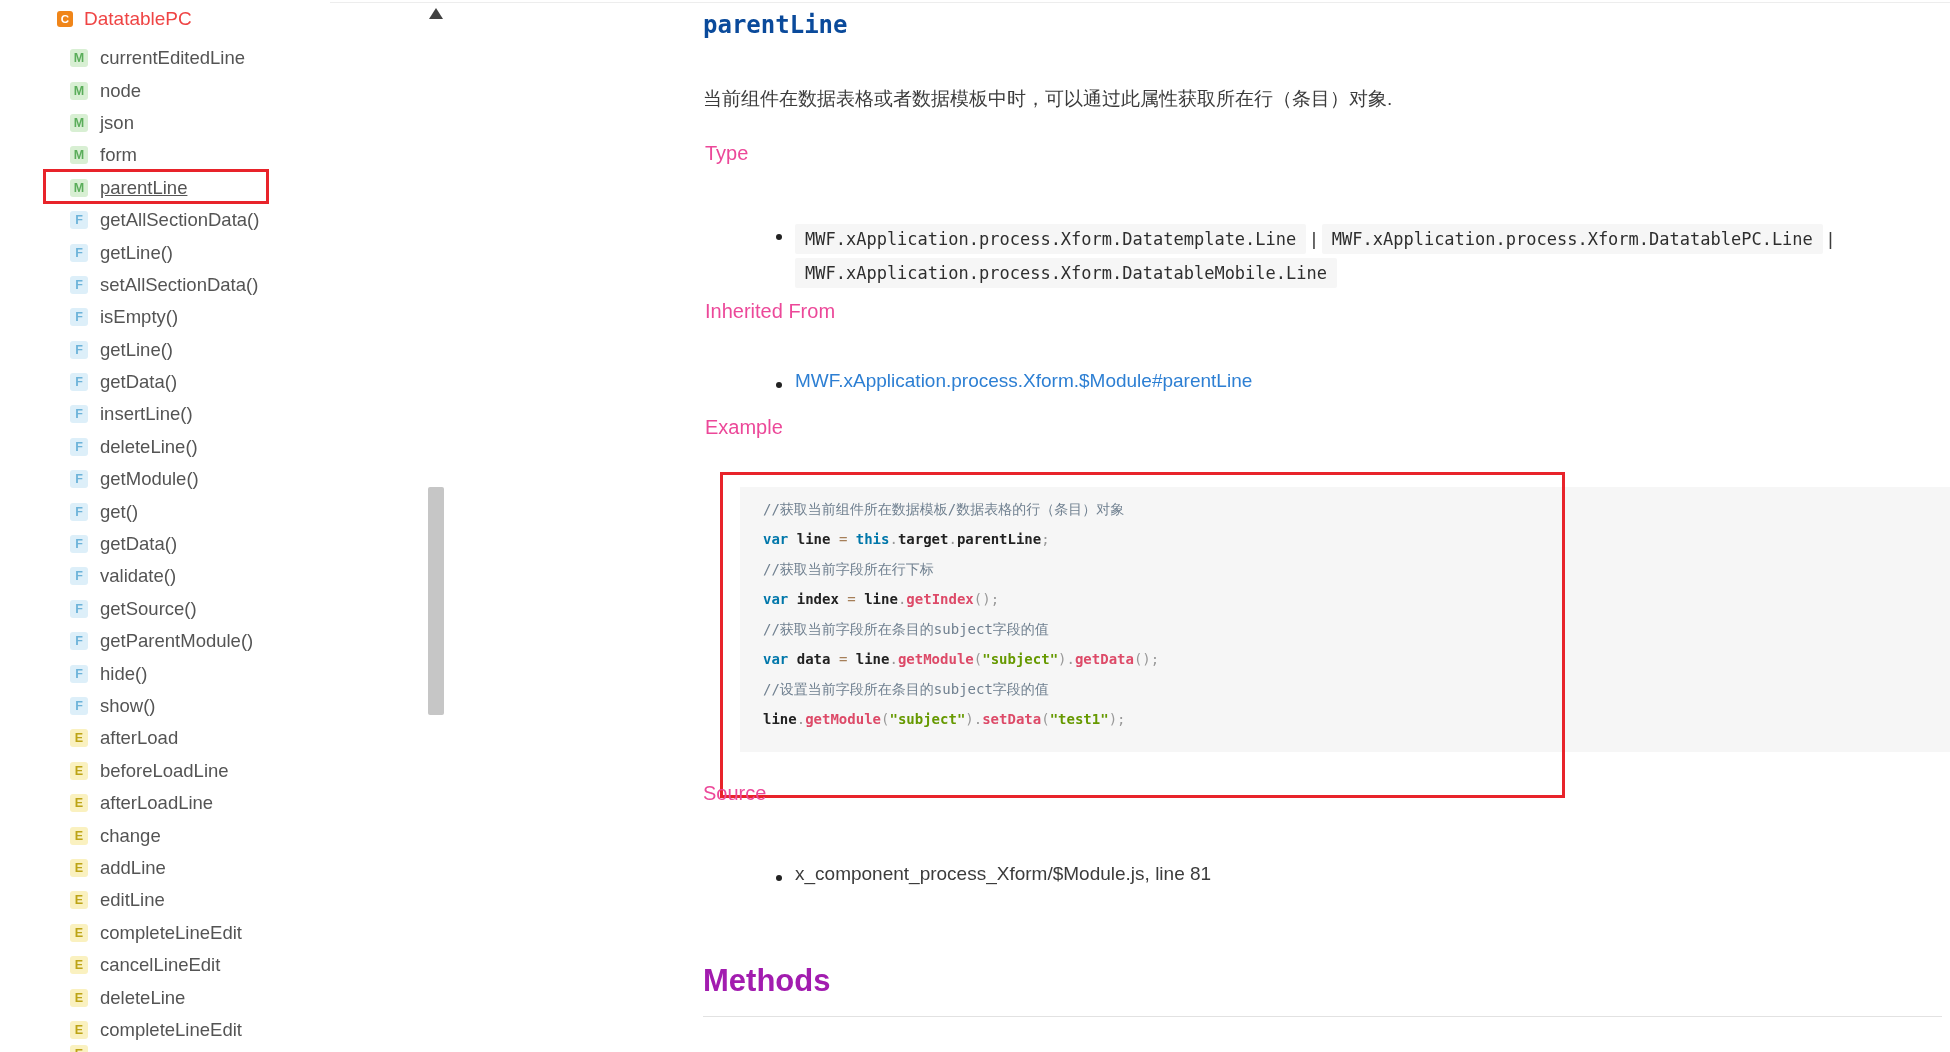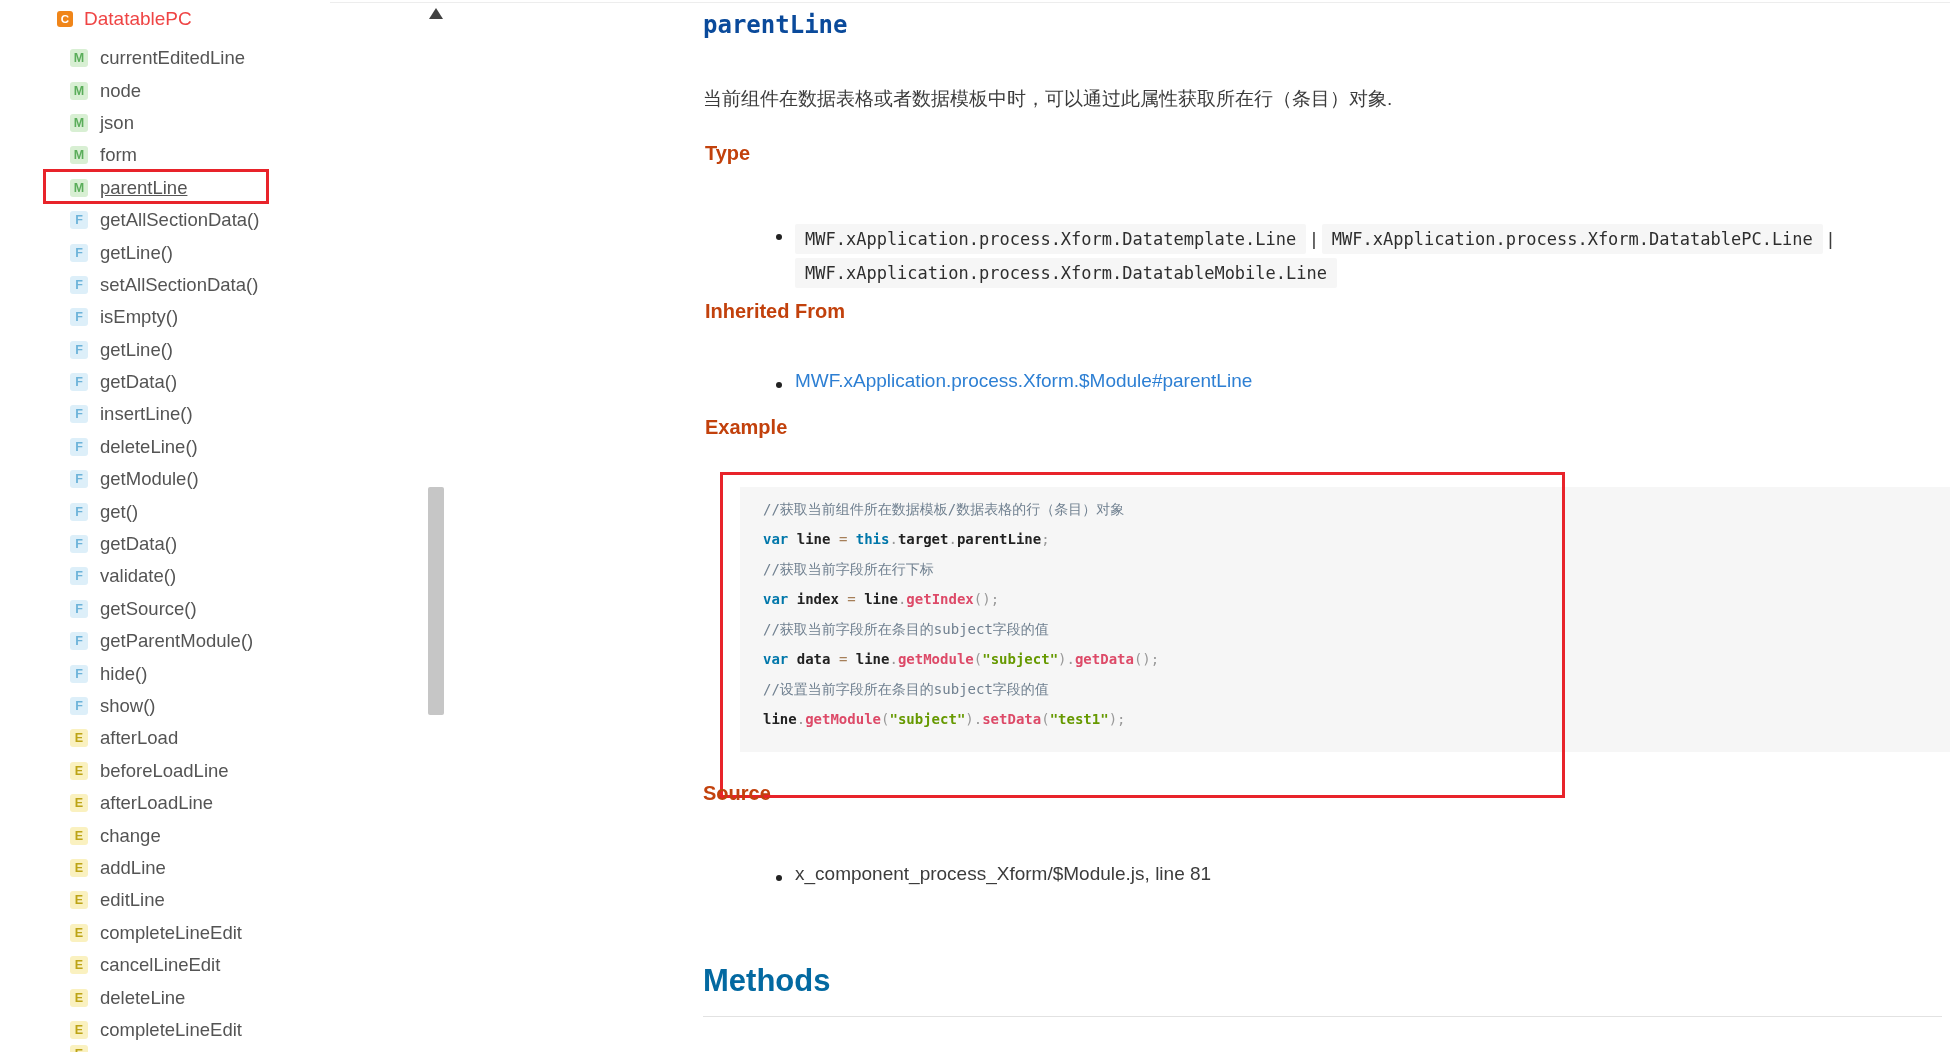--- a/index.html
+++ b/index.html
@@ -43,26 +43,26 @@
   .sb-scroll-thumb{left:428px;top:487px;width:16px;height:228px;background:#c6c6c6;border-radius:2px;cursor:pointer;}
 
   
   .hairline{left:330px;top:2px;width:1620px;height:1px;background:#ededed;}
   .prop-title{
     left:703px;top:12px;
     font-family:"DejaVu Sans Mono",monospace;
     font-size:24px;font-weight:bold;color:#0a4a9b;line-height:27px;
   }
   .desc{left:703px;top:87px;font-size:19px;line-height:24px;color:#3c3c3c;}
-  .sec-h{font-size:20px;font-weight:bold;color:#c2410c;line-height:24px;}
+  .sec-h{font-size:20px;font-weight:normal;color:#ec4899;line-height:24px;}
   .h-type{left:705px;top:141px;}
   .h-inherited{left:705px;top:299px;}
   .h-example{left:705px;top:415px;}
   .h-source{left:703px;top:781px;}
-  .methods-h{left:703px;top:962px;font-size:31px;font-weight:bold;color:#0369a1;line-height:38px;}
+  .methods-h{left:703px;top:962px;font-size:31px;font-weight:bold;color:#a21caf;line-height:38px;}
   .bottom-hr{left:703px;top:1016px;width:1239px;height:1px;background:#e2e2e2;}
 
   ul.blist{left:738px;margin:17px;padding:0;list-style:none;width:1210px;}
   ul.blist li{position:relative;padding-left:40px;font-size:19px;color:#3c3c3c;}
   ul.blist li::before{
     content:"";position:absolute;left:21px;top:0.62em;width:6px;height:6px;border-radius:50%;background:#222;
   }
   .type-ul{top:205px;}
   .type-ul li{line-height:33px;}
   .inherited-ul{top:353px;}

